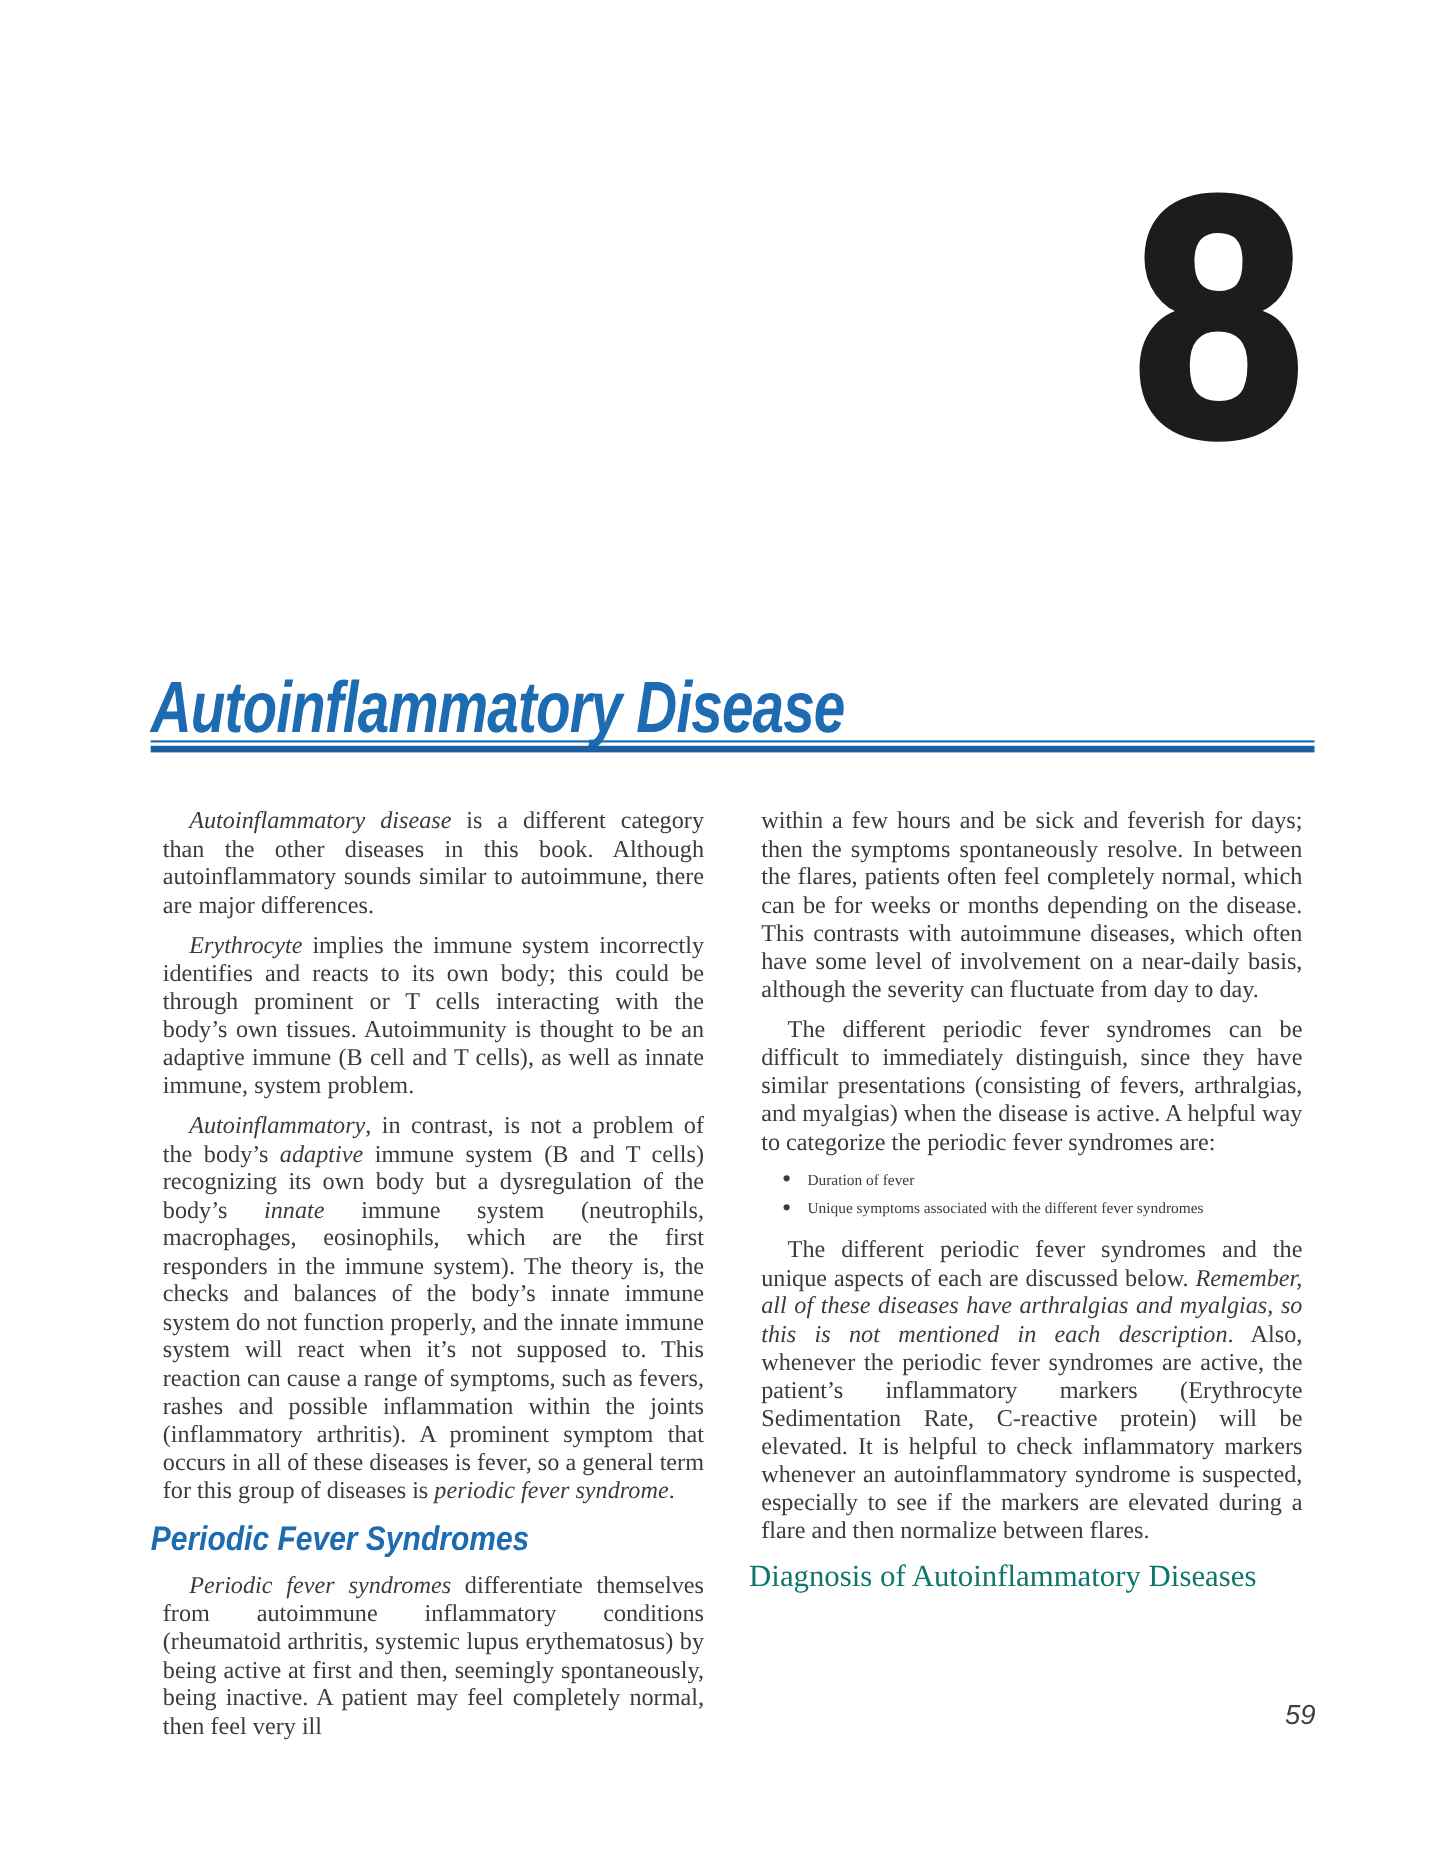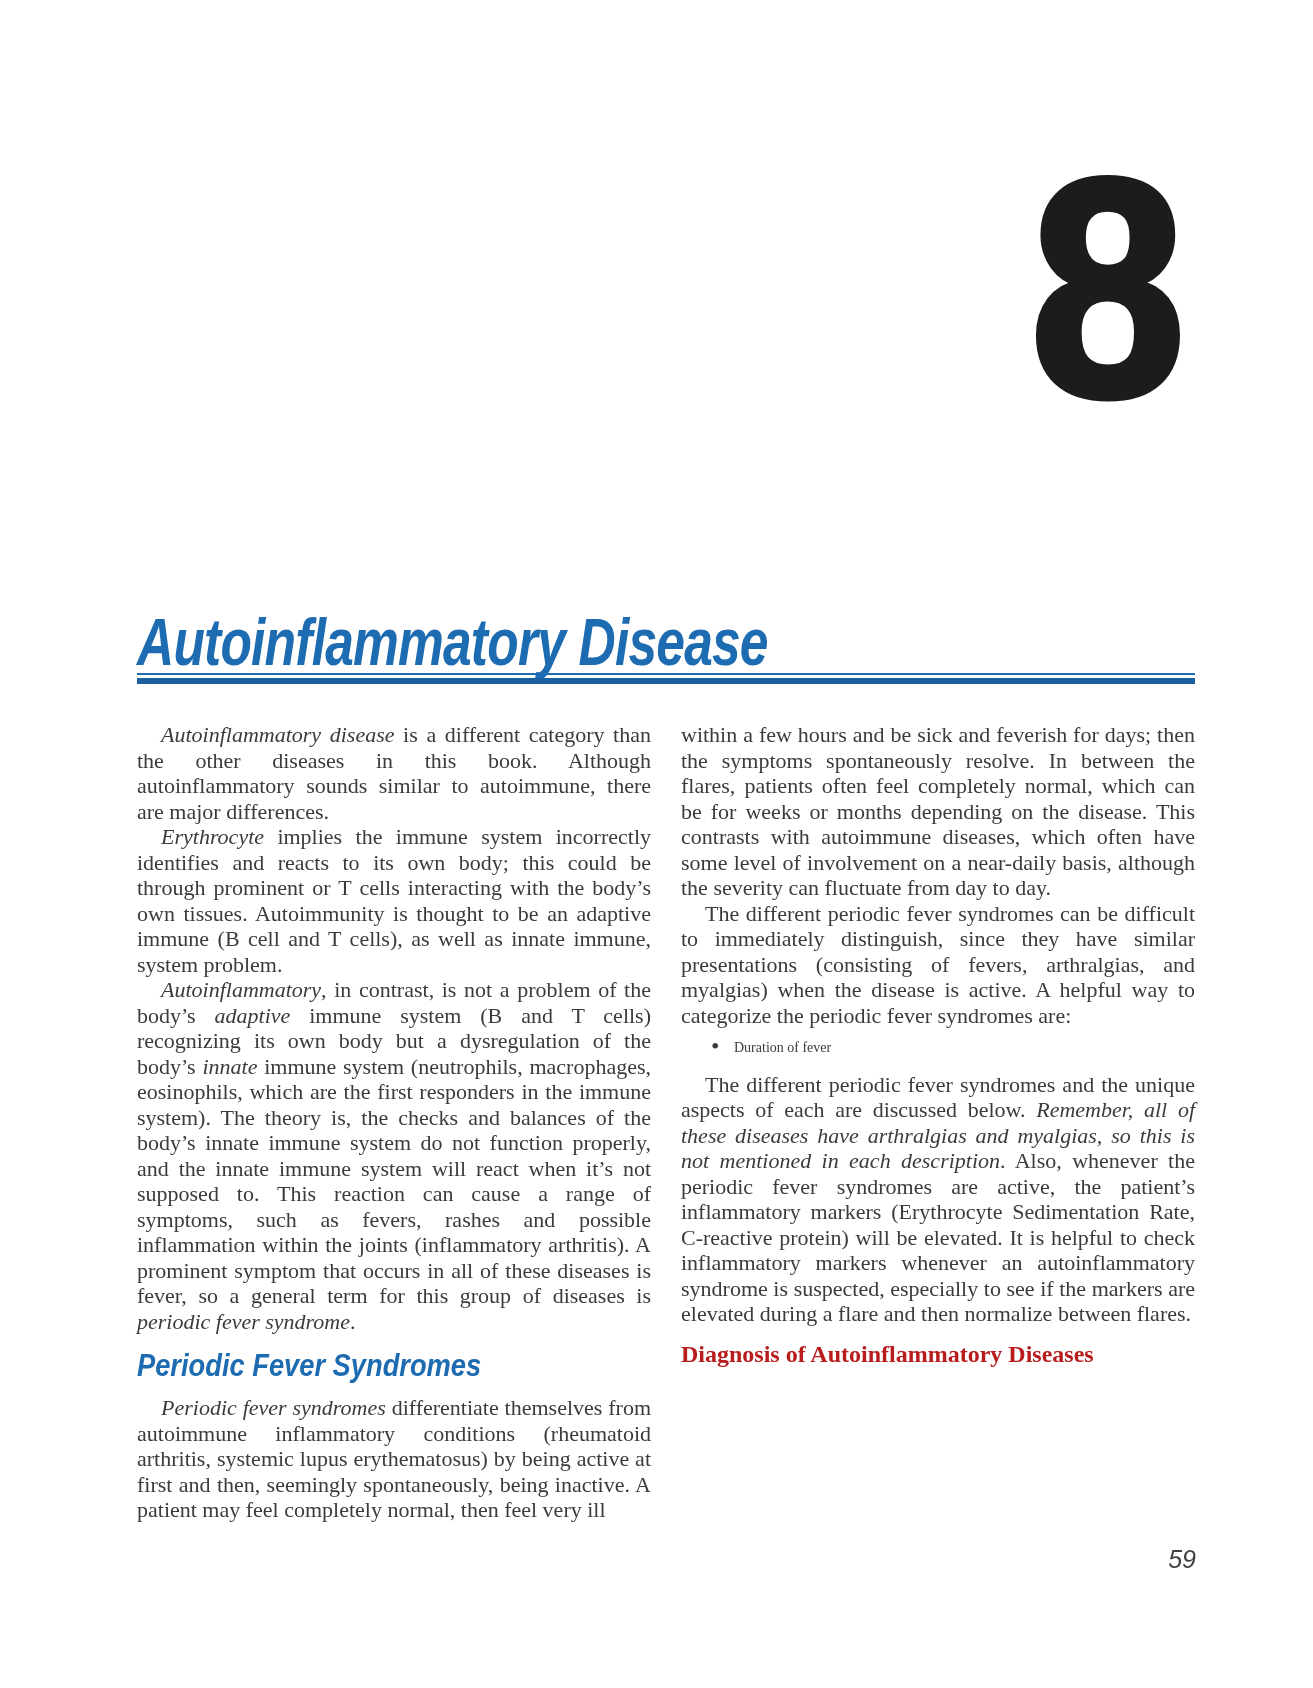--- a/index.html
+++ b/index.html
@@ -23,34 +23,34 @@
   }
   .title-rule { position:absolute; left:137px; top:673px; width:1058px; }
   .rule-thin  { height:2px; background:var(--accent); margin-bottom:3px; }
   .rule-thick { height:6px; background:var(--accent-dark); }
   .columns {
     position:absolute; left:137px; top:722px; width:1058px;
     display:flex; gap:30px;
   }
   .col { width:514px; }
   p.body-p {
-    margin:0; font-size:22px; line-height:25.5px; color:#3b3b3b;
+    margin:11px; font-size:22px; line-height:25.5px; color:#3b3b3b;
     text-align:justify; text-indent:24px;
   }
   p.body-p.noindent { text-indent:0; }
   .it { font-style:italic; }
   h2.section {
     margin:15px 0 12px; font-family:"Liberation Sans", sans-serif;
     font-style:italic; font-weight:bold; font-size:31px; line-height:1.1;
     color:var(--accent); transform:scaleX(0.88); transform-origin:0 50%;
     white-space:nowrap;
   }
   h3.subsection {
-    margin:14px 0 8px; font-size:24px; line-height:1.15; font-weight:bold;
-    color:#b91c1c;
+    margin:14px 0 8px; font-size:28px; line-height:1.15; font-weight:normal;
+    color:#0f766e;
   }
   ul.bullets { list-style:none; margin:7px 0 11px; padding:0 0 0 30px; }
   ul.bullets li {
     position:relative; padding-left:23px; font-size:14px; line-height:25.5px;
     color:#3b3b3b; text-align:justify;
   }
   ul.bullets li::before { content:"\2022"; position:absolute; left:0; top:-1px; font-size:24px; }
   .page-number {
     position:absolute; top:1545px; right:117px;
     font-family:"Liberation Sans", sans-serif; font-style:italic;
@@ -73,19 +73,20 @@
         <p class="body-p"><span class="it">Erythrocyte</span><span> implies the immune system incorrectly identifies and reacts to its own body; this could be through prominent or T cells interacting with the body’s own tissues. Autoimmunity is thought to be an adaptive immune (B cell and T cells), as well as innate immune, system problem.</span></p>
         <p class="body-p"><span class="it">Autoinflammatory</span><span>, in contrast, is not a problem of the body’s </span><span class="it">adaptive</span><span> immune system (B and T cells) recognizing its own body but a dysregulation of the body’s </span><span class="it">innate</span><span> immune system (neutrophils, macrophages, eosinophils, which are the first responders in the immune system). The theory is, the checks and balances of the body’s innate immune system do not function properly, and the innate immune system will react when it’s not supposed to. This reaction can cause a range of symptoms, such as fevers, rashes and possible inflammation within the joints (inflammatory arthritis). A prominent symptom that occurs in all of these diseases is fever, so a general term for this group of diseases is </span><span class="it">periodic fever syndrome</span><span>.</span></p>
         <h2 class="section">Periodic Fever Syndromes</h2>
         <p class="body-p"><span class="it">Periodic fever syndromes</span><span> differentiate themselves from autoimmune inflammatory conditions (rheumatoid arthritis, systemic lupus erythematosus) by being active at first and then, seemingly spontaneously, being inactive. A patient may feel completely normal, then feel very ill</span></p>
       </div>
     <div class="col" id="col-right">
         <p class="body-p noindent"><span>within a few hours and be sick and feverish for days; then the symptoms spontaneously resolve. In between the flares, patients often feel completely normal, which can be for weeks or months depending on the disease. This contrasts with autoimmune diseases, which often have some level of involvement on a near-daily basis, although the severity can fluctuate from day to day.</span></p>
         <p class="body-p"><span>The different periodic fever syndromes can be difficult to immediately distinguish, since they have similar presentations (consisting of fevers, arthralgias, and myalgias) when the disease is active. A helpful way to categorize the periodic fever syndromes are:</span></p>
         <ul class="bullets">
           <li><span>Duration of fever</span></li>
+          <li><span>Unique symptoms associated with the different fever syndromes</span></li>
         </ul>
         <p class="body-p"><span>The different periodic fever syndromes and the unique aspects of each are discussed below. </span><span class="it">Remember, all of these diseases have arthralgias and myalgias, so this is not mentioned in each description</span><span>. Also, whenever the periodic fever syndromes are active, the patient’s inflammatory markers (Erythrocyte Sedimentation Rate, C-reactive protein) will be elevated. It is helpful to check inflammatory markers whenever an autoinflammatory syndrome is suspected, especially to see if the markers are elevated during a flare and then normalize between flares.</span></p>
         <h3 class="subsection">Diagnosis of Autoinflammatory Diseases</h3>
       </div>
   </div>
   <div class="page-number">59</div>
 </div>
 
 </body></html>

